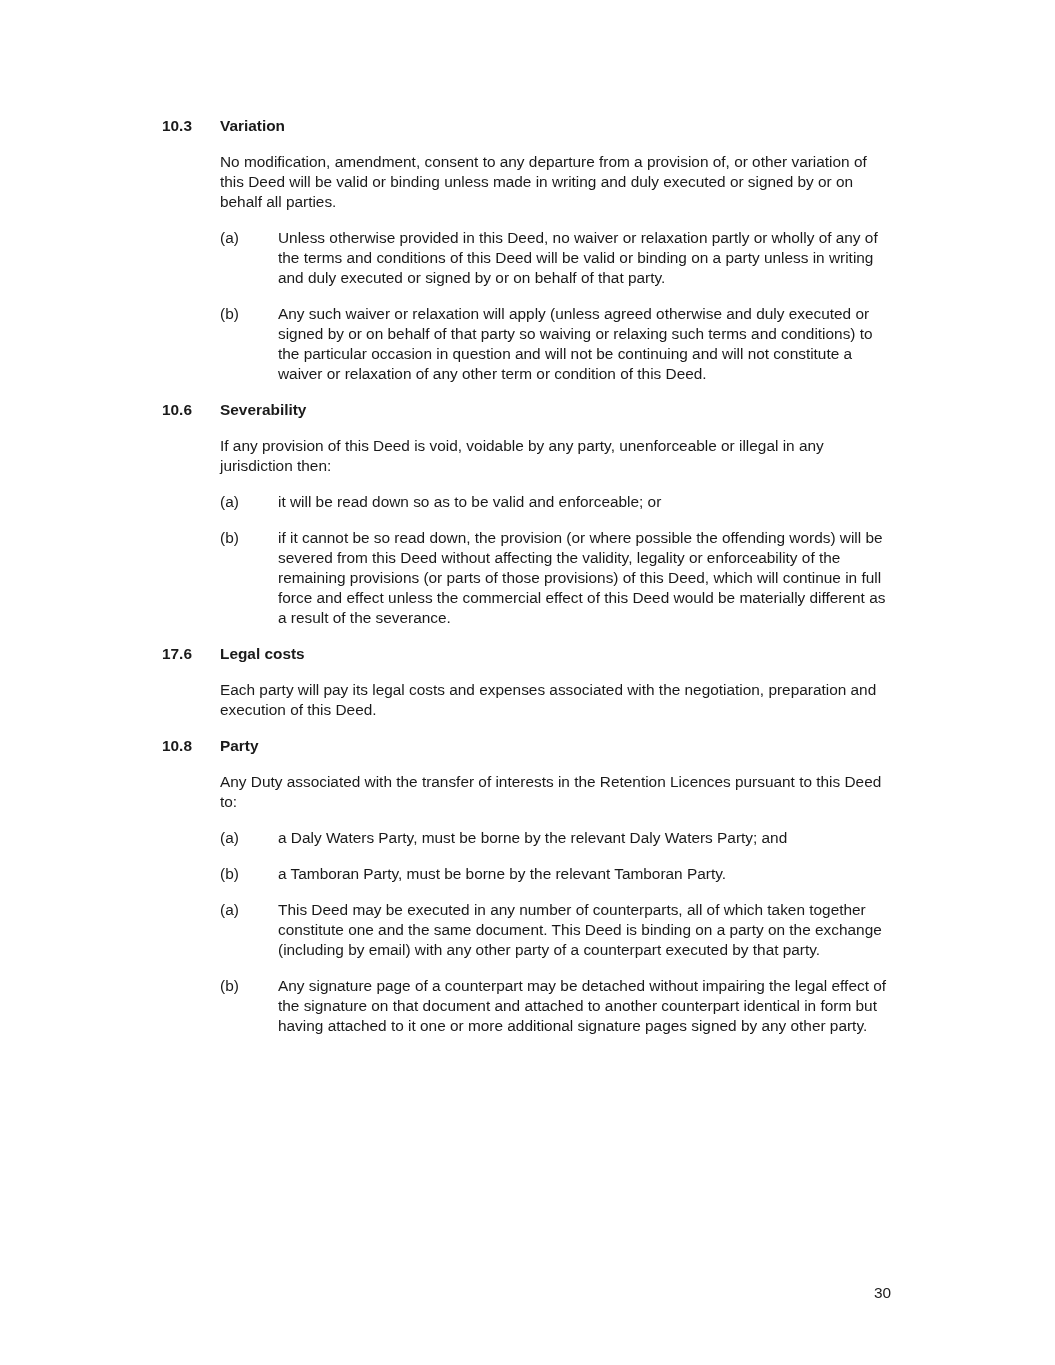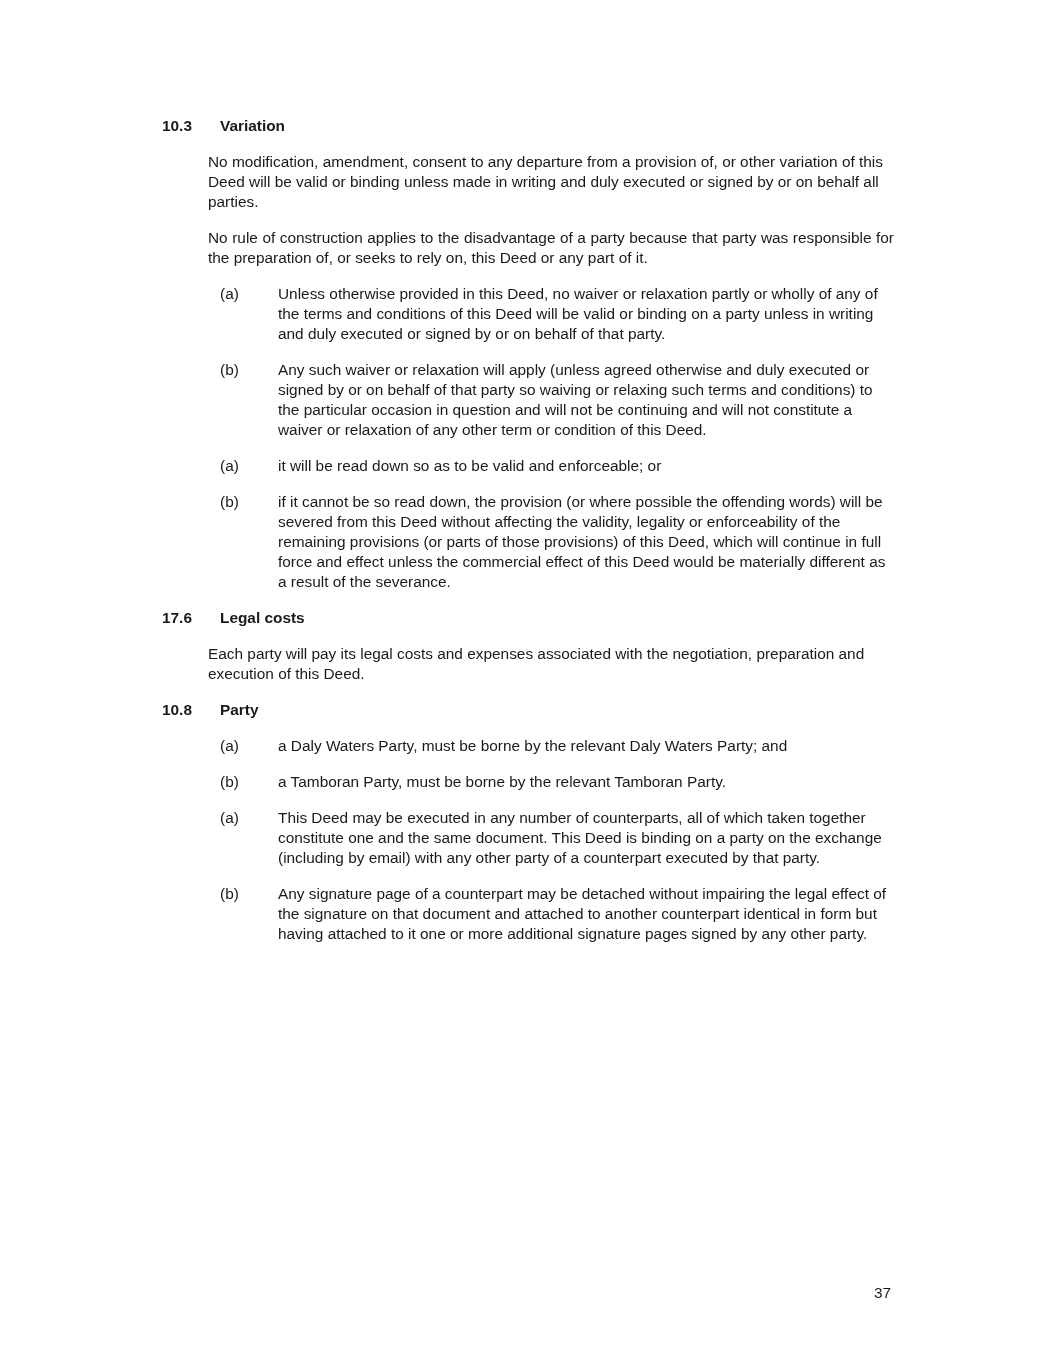--- a/index.html
+++ b/index.html
@@ -37,21 +37,21 @@
       display: flex;
       font-weight: bold;
       margin-bottom: 16px;
       height: 20px;
     }
     .heading .num {
       width: 58px;
       flex: 0 0 58px;
     }
     .para {
-      margin-left: 46px;
+      margin-left: 58px;
       margin-bottom: 16px;
     }
     .para.justify {
       text-align: justify;
     }
     .item {
       display: flex;
       margin-left: 58px;
       margin-bottom: 16px;
     }
@@ -77,35 +77,39 @@
 
     <div class="section">
       <div class="heading">
         <span class="num">10.3</span>
         <span class="title">Variation</span>
       </div>
       <p class="para">No modification, amendment, consent to any departure from a provision of, or other variation of this Deed will be valid or binding unless made in writing and duly executed or signed by or on behalf all parties.</p>
     </div>
 
     <div class="section">
-      <p class="para justify">No rule of construction applies to the disadvantage of a party because that party was responsible for the preparation of, or seeks to rely on, this Deed or any part of it.</p>
     </div>
 
     <div class="section">
       <div class="item">
         <span class="label">(a)</span>
         <span class="text">Unless otherwise provided in this Deed, no waiver or relaxation partly or wholly of any of the terms and conditions of this Deed will be valid or binding on a party unless in writing and duly executed or signed by or on behalf of that party.</span>
       </div>
       <div class="item">
         <span class="label">(b)</span>
         <span class="text">Any such waiver or relaxation will apply (unless agreed otherwise and duly executed or signed by or on behalf of that party so waiving or relaxing such terms and conditions) to the particular occasion in question and will not be continuing and will not constitute a waiver or relaxation of any other term or condition of this Deed.</span>
       </div>
     </div>
 
     <div class="section">
+      <div class="heading">
+        <span class="num">10.6</span>
+        <span class="title">Severability</span>
+      </div>
+      <p class="para">If any provision of this Deed is void, voidable by any party, unenforceable or illegal in any jurisdiction then:</p>
       <div class="item">
         <span class="label">(a)</span>
         <span class="text">it will be read down so as to be valid and enforceable; or</span>
       </div>
       <div class="item">
         <span class="label">(b)</span>
         <span class="text">if it cannot be so read down, the provision (or where possible the offending words) will be severed from this Deed without affecting the validity, legality or enforceability of the remaining provisions (or parts of those provisions) of this Deed, which will continue in full force and effect unless the commercial effect of this Deed would be materially different as a result of the severance.</span>
       </div>
     </div>
 
@@ -115,20 +119,21 @@
         <span class="title">Legal costs</span>
       </div>
       <p class="para">Each party will pay its legal costs and expenses associated with the negotiation, preparation and execution of this Deed.</p>
     </div>
 
     <div class="section">
       <div class="heading">
         <span class="num">10.8</span>
         <span class="title">Party</span>
       </div>
+      <p class="para">Any Duty associated with the transfer of interests in the Retention Licences pursuant to this Deed to:</p>
       <div class="item">
         <span class="label">(a)</span>
         <span class="text">a Daly Waters Party, must be borne by the relevant Daly Waters Party; and</span>
       </div>
       <div class="item">
         <span class="label">(b)</span>
         <span class="text">a Tamboran Party, must be borne by the relevant Tamboran Party.</span>
       </div>
     </div>
 
@@ -138,14 +143,14 @@
         <span class="text">This Deed may be executed in any number of counterparts, all of which taken together constitute one and the same document. This Deed is binding on a party on the exchange (including by email) with any other party of a counterpart executed by that party.</span>
       </div>
       <div class="item">
         <span class="label">(b)</span>
         <span class="text">Any signature page of a counterpart may be detached without impairing the legal effect of the signature on that document and attached to another counterpart identical in form but having attached to it one or more additional signature pages signed by any other party.</span>
       </div>
     </div>
 
   </div>
 
-  <div class="page-number">37</div>
+  <div class="page-number">30</div>
 </div>
 
 </body></html>

